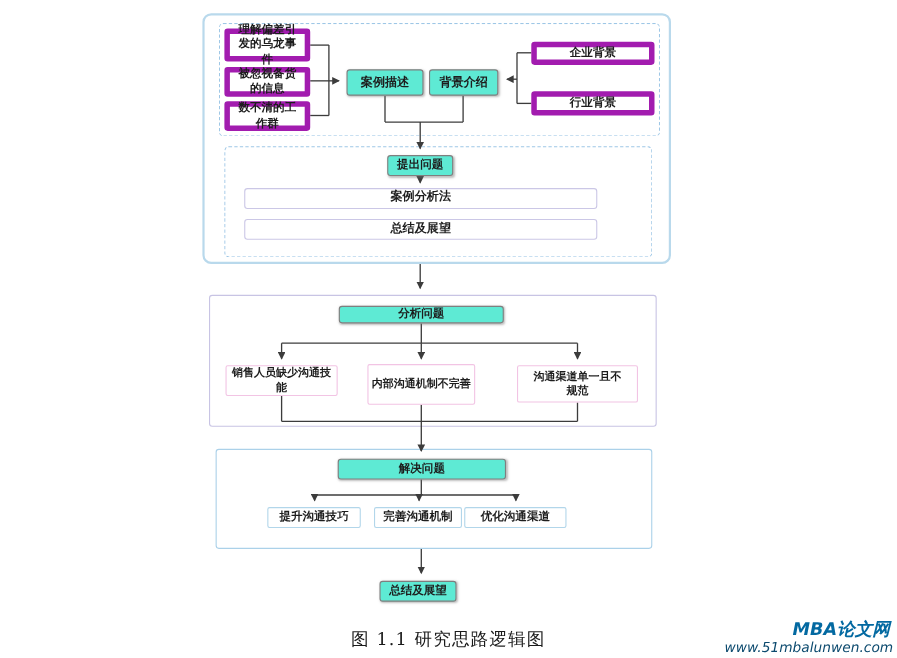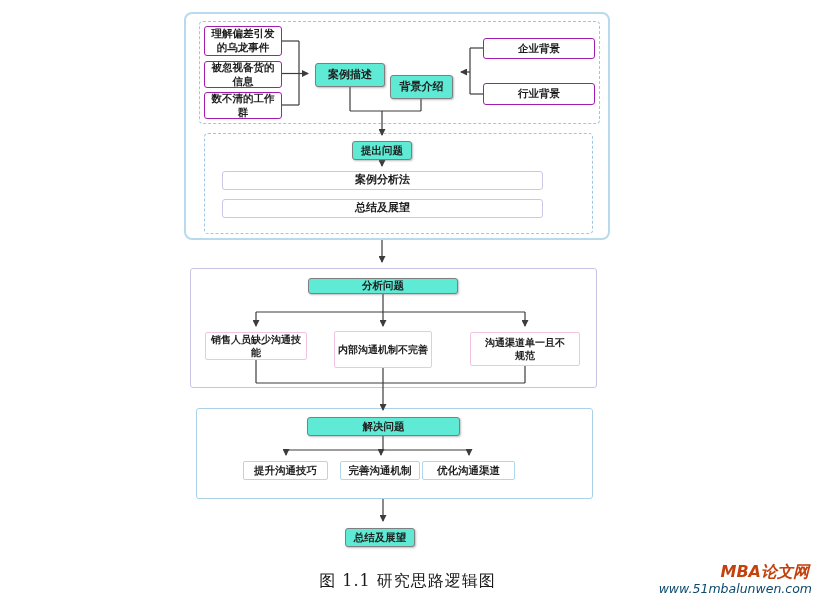--- a/index.html
+++ b/index.html
@@ -8,50 +8,50 @@
   .container{position:absolute;box-sizing:border-box;background:#fff;z-index:0;}
   .c-stage1{left:184px;top:12px;width:426px;height:228px;border:2px solid #b9d9ec;border-radius:8px;}
   .c-dash-a{left:199px;top:21px;width:401px;height:103px;border:1px dashed #9ec7e6;border-radius:4px;background:transparent;}
   .c-dash-b{left:204px;top:133px;width:389px;height:101px;border:1px dashed #9ec7e6;border-radius:4px;background:transparent;}
   .c-stage2{left:190px;top:268px;width:407px;height:120px;border:1.5px solid #c8c4e4;border-radius:3px;}
   .c-stage3{left:196px;top:408px;width:397px;height:91px;border:1.5px solid #abd1e9;border-radius:3px;}
   svg.wires{position:absolute;left:0;top:0;z-index:1;}
   .node{position:absolute;box-sizing:border-box;display:flex;align-items:center;justify-content:center;
         text-align:center;z-index:2;background:#fff;color:#1d1d1d;font-weight:bold;line-height:1.3;}
   .blue{background:#5eead4;border:1px solid #7f7f7f;border-radius:3px;box-shadow:1px 1px 2px rgba(110,110,110,.45);}
-  .grayb{border:1px solid #a21caf;border-radius:3px;}
+  .grayb{border:5px solid #a21caf;border-radius:3px;}
   .lav{border:1px solid #cbc7e6;border-radius:3px;}
   .pink{border:1px solid #f2c4e4;border-radius:2px;}
   .lblue{border:1px solid #b2d6ea;border-radius:2px;}
   
   .n-src1{left:204px;top:26px;width:78px;height:30px;font-size:10.5px;padding:0 5px;}
   .n-src2{left:204px;top:61px;width:78px;height:27px;font-size:10.5px;padding:0 5px;}
   .n-src3{left:204px;top:92px;width:78px;height:27px;font-size:10.5px;padding:0 5px;}
   .n-case{left:315px;top:63px;width:70px;height:24px;font-size:11px;}
-  .n-bgi{left:390px;top:63px;width:63px;height:24px;font-size:11px;margin-top:12px;}
+  .n-bgi{left:390px;top:63px;width:63px;height:24px;font-size:11px;}
   .n-ent{left:483px;top:38px;width:112px;height:21px;font-size:10.5px;}
   .n-ind{left:483px;top:83px;width:112px;height:22px;font-size:10.5px;}
   .n-raise{left:352px;top:141px;width:60px;height:19px;font-size:10.5px;}
   .n-m1{left:222px;top:171px;width:321px;height:19px;font-size:11px;font-family:Liberation Mono, monospace;}
   .n-m2{left:222px;top:199px;width:321px;height:19px;font-size:11px;}
   
   .n-analyze{left:308px;top:278px;width:150px;height:16px;font-size:10.5px;}
   .n-p1{left:205px;top:332px;width:102px;height:28px;font-size:10px;padding:0 5px;}
   .n-p2{left:334px;top:331px;width:98px;height:37px;font-size:10px;padding:0 2px;}
   .n-p3{left:470px;top:332px;width:110px;height:34px;font-size:10px;padding:0 13px;}
   
   .n-solve{left:307px;top:417px;width:153px;height:19px;font-size:10.5px;}
   .n-s1{left:243px;top:461px;width:85px;height:19px;font-size:10.5px;}
   .n-s2{left:340px;top:461px;width:80px;height:19px;font-size:10.5px;}
   .n-s3{left:422px;top:461px;width:93px;height:19px;font-size:10.5px;}
   .n-concl{left:345px;top:528px;width:70px;height:19px;font-size:10.5px;}
   .caption{position:absolute;left:0;top:571px;width:815px;text-align:center;z-index:2;
            font-size:16px;color:#1a1a1a;letter-spacing:1px;font-weight:normal;}
   .wm-name{position:absolute;right:6px;top:562px;z-index:2;font-family:"DejaVu Sans","Liberation Sans",sans-serif;
-           font-size:16px;font-style:italic;font-weight:bold;color:#c2410c;}
+           font-size:16px;font-style:italic;font-weight:bold;color:#0369a1;}
   .wm-url{position:absolute;right:3px;top:581px;z-index:2;font-family:"DejaVu Sans","Liberation Sans",sans-serif;
           font-size:12.5px;font-style:italic;color:#0c4a6e;}
 </style>
 </head>
 <body>
 
 <div class="page">
 
   <div class="container c-stage1"></div>
   <div class="container c-dash-a"></div>

